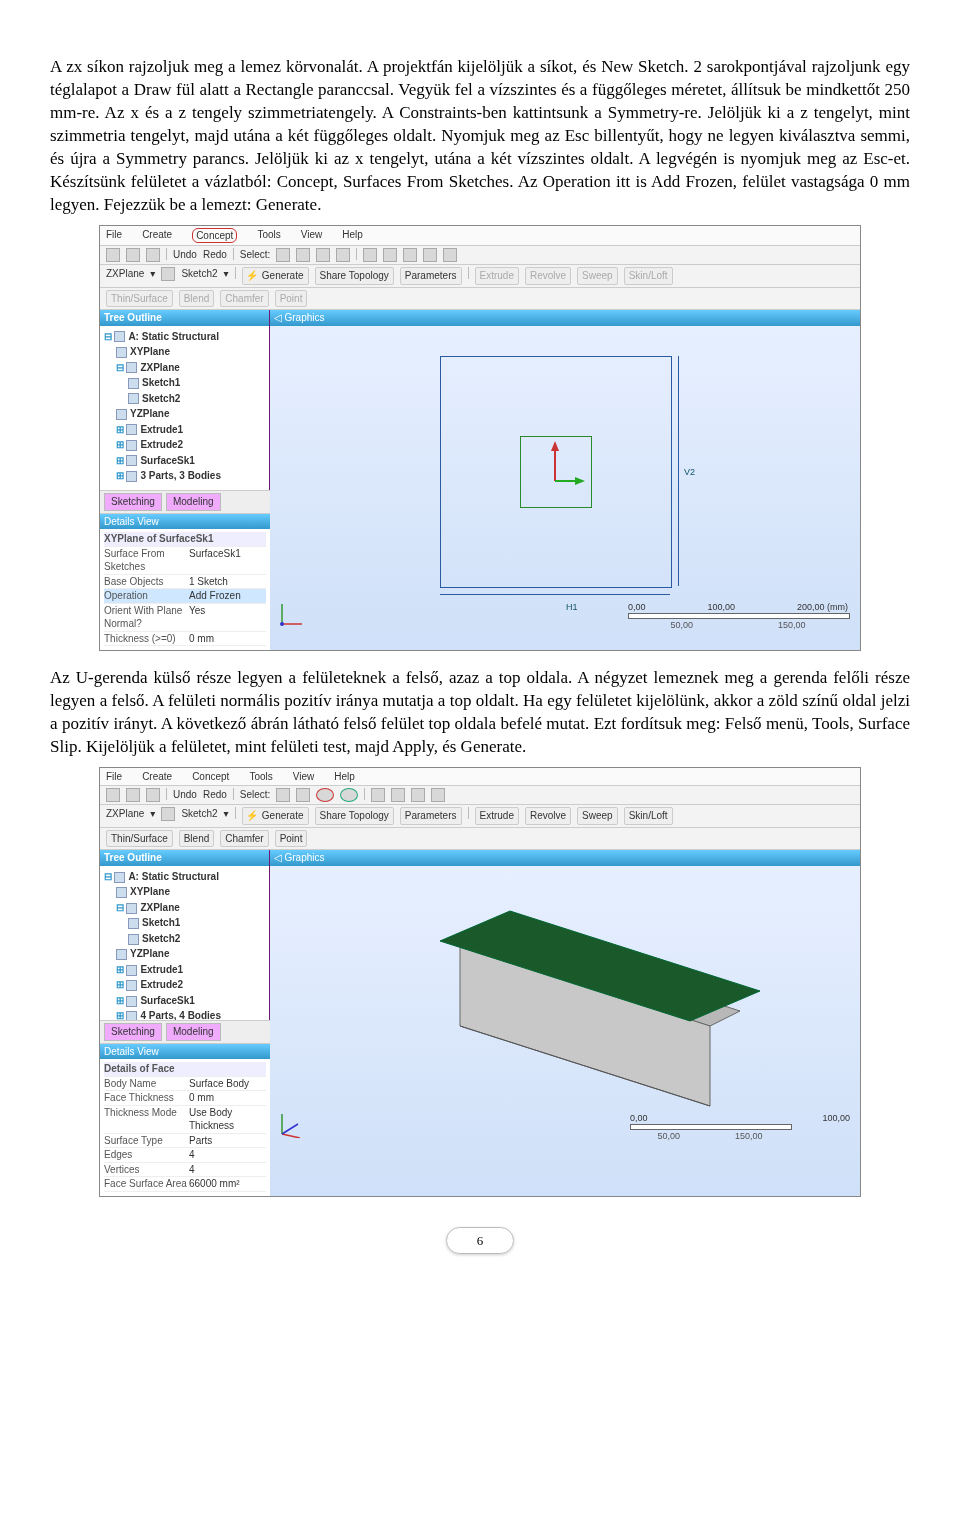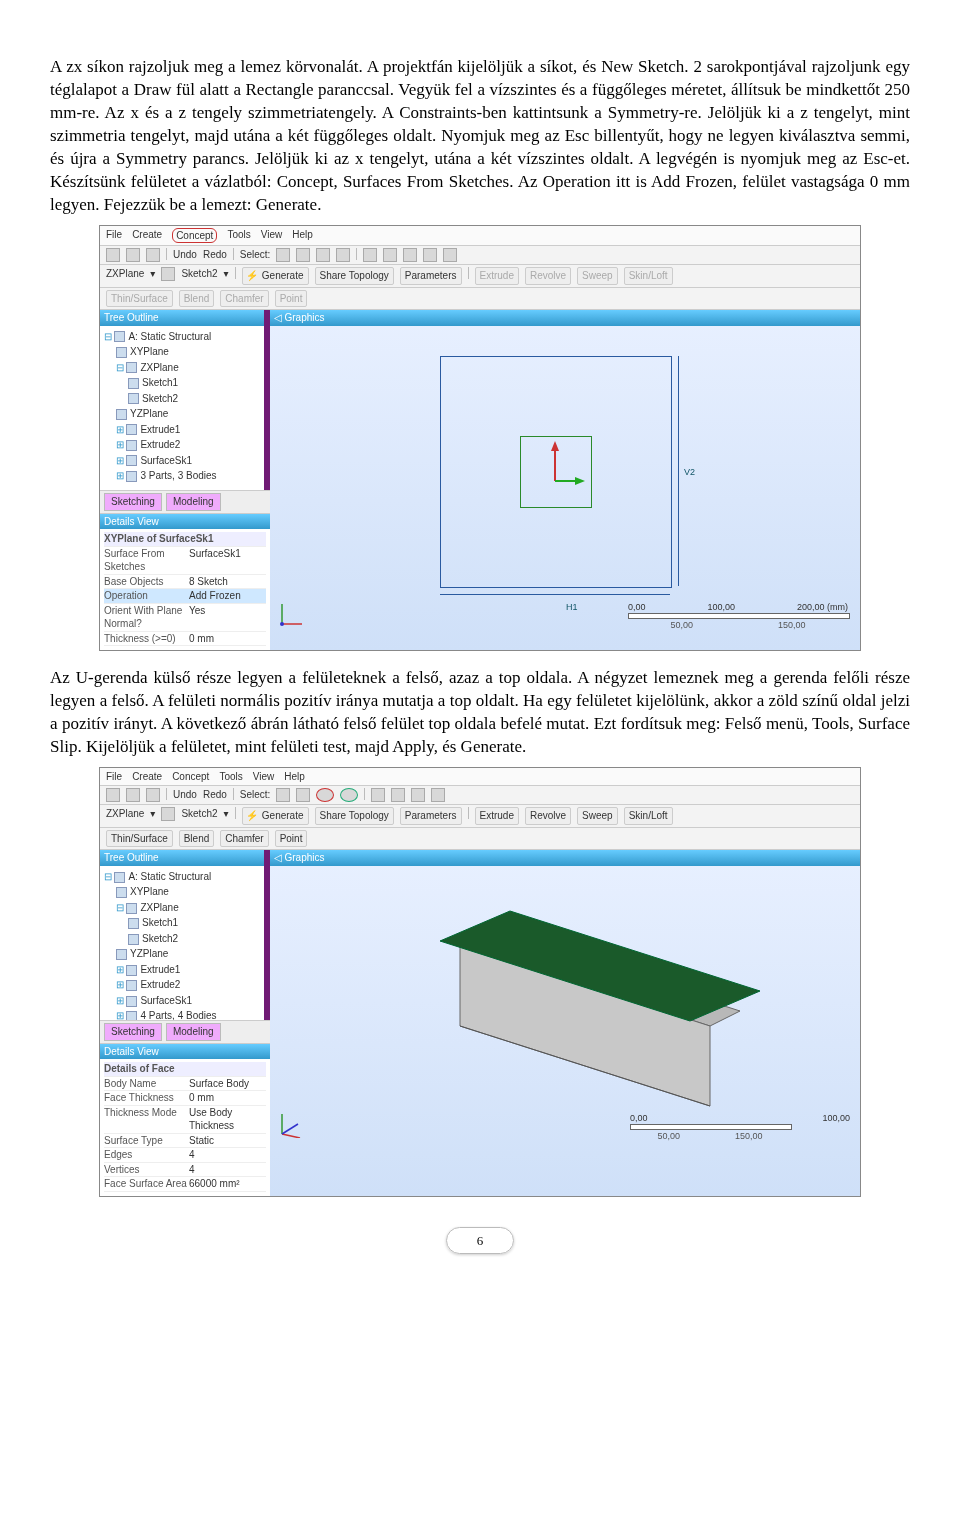--- a/index.html
+++ b/index.html
@@ -24,21 +24,21 @@
     background: #f7f7f7;
     font-family: "Segoe UI", Tahoma, sans-serif;
     font-size: 10px;
     color: #333;
     position: relative;
   }
   .menubar {
     background: #fafafa;
     padding: 2px 6px;
     display: flex;
-    gap: 10px;
+    gap: 20px;
     border-bottom: 1px solid #ccc;
   }
   .menubar span { cursor: default; }
   .menubar .hl { border: 1px solid #c33; border-radius: 6px; padding: 0 3px; }
   .toolbar {
     background: #f3f3f3;
     padding: 2px 6px;
     border-bottom: 1px solid #ccc;
     display: flex;
     gap: 6px;
@@ -47,24 +47,25 @@
   }
   .toolbar .sep { width:1px; height:12px; background:#bbb; }
   .toolbar .ico { width:12px; height:12px; background:#d8d8d8; border:1px solid #aaa; display:inline-block; }
   .toolbar .btn { padding:1px 4px; background:#eee; border:1px solid #ccc; border-radius:2px; }
   .toolbar .hl-green { border:1.5px solid #2a7; border-radius:50%; padding:0 2px; }
   .toolbar .hl-red { border:1.5px solid #c33; border-radius:50%; padding:0 2px; }
   .body-row { display:flex; }
   .tree {
     width: 170px;
     background:#fff;
-    border-right:6px solid #701a75;
+    border-right:1px solid #701a75;
     font-size:10px;
     padding: 4px;
     box-sizing:border-box;
+    font-weight:bold;
   }
   .tree-title, .dv-title {
     background:linear-gradient(#6cf,#39c);
     color:#fff;
     font-size:10px;
     padding:1px 4px;
     margin: -4px -4px 3px -4px;
   }
   .tree-item { padding:1px 0 1px 0; white-space:nowrap; }
   .ind1 { padding-left:12px; } .ind2 { padding-left:24px; }
@@ -196,21 +197,21 @@
         <div class="tree-title">Details View</div>
         <div class="dv-row" style="background:#eef">
             <div colspan="2" style="font-weight:bold;width:100%">XYPlane of SurfaceSk1</div>
           </div>
         <div class="dv-row">
             <div>Surface From Sketches</div>
             <div>SurfaceSk1</div>
           </div>
         <div class="dv-row">
             <div>Base Objects</div>
-            <div>8 Sketch</div>
+            <div>1 Sketch</div>
           </div>
         <div class="dv-row sel">
             <div>Operation</div>
             <div>Add Frozen</div>
           </div>
         <div class="dv-row">
             <div>Orient With Plane Normal?</div>
             <div>Yes</div>
           </div>
         <div class="dv-row">
@@ -345,21 +346,21 @@
         <div class="dv-row">
             <div>Face Thickness</div>
             <div>0 mm</div>
           </div>
         <div class="dv-row">
             <div>Thickness Mode</div>
             <div>Use Body Thickness</div>
           </div>
         <div class="dv-row">
             <div>Surface Type</div>
-            <div>Static</div>
+            <div>Parts</div>
           </div>
         <div class="dv-row">
             <div>Edges</div>
             <div>4</div>
           </div>
         <div class="dv-row">
             <div>Vertices</div>
             <div>4</div>
           </div>
         <div class="dv-row">

